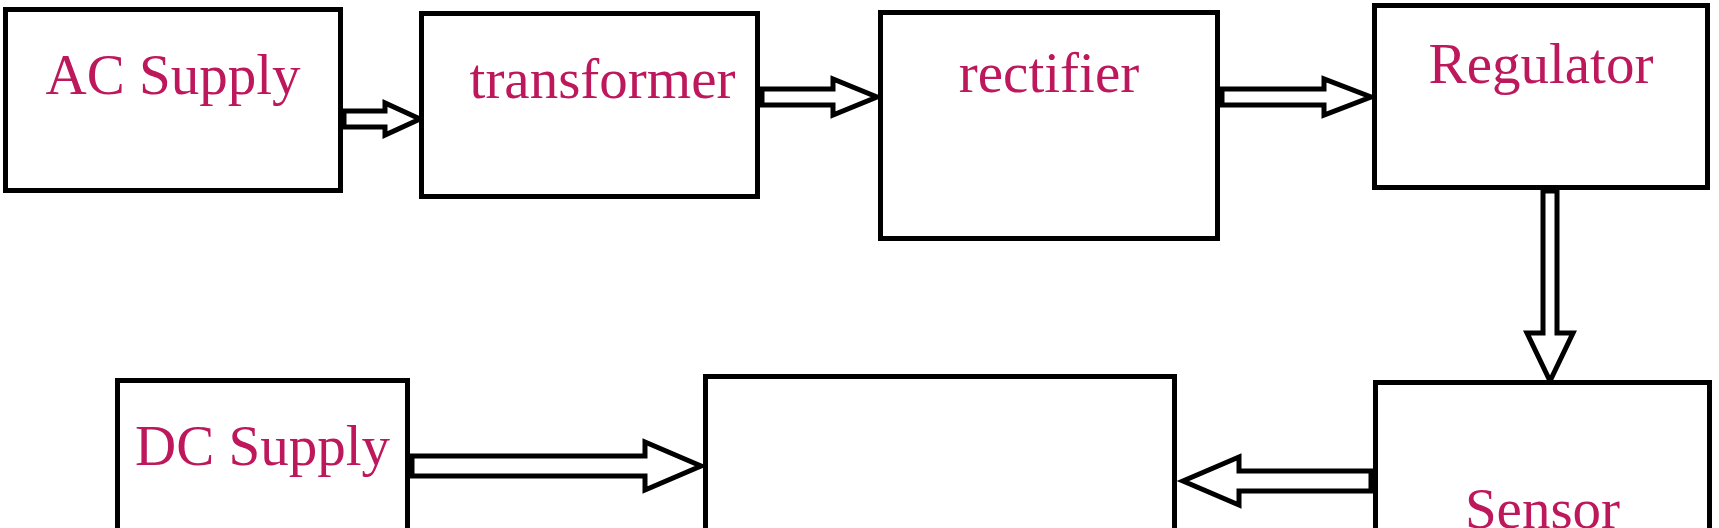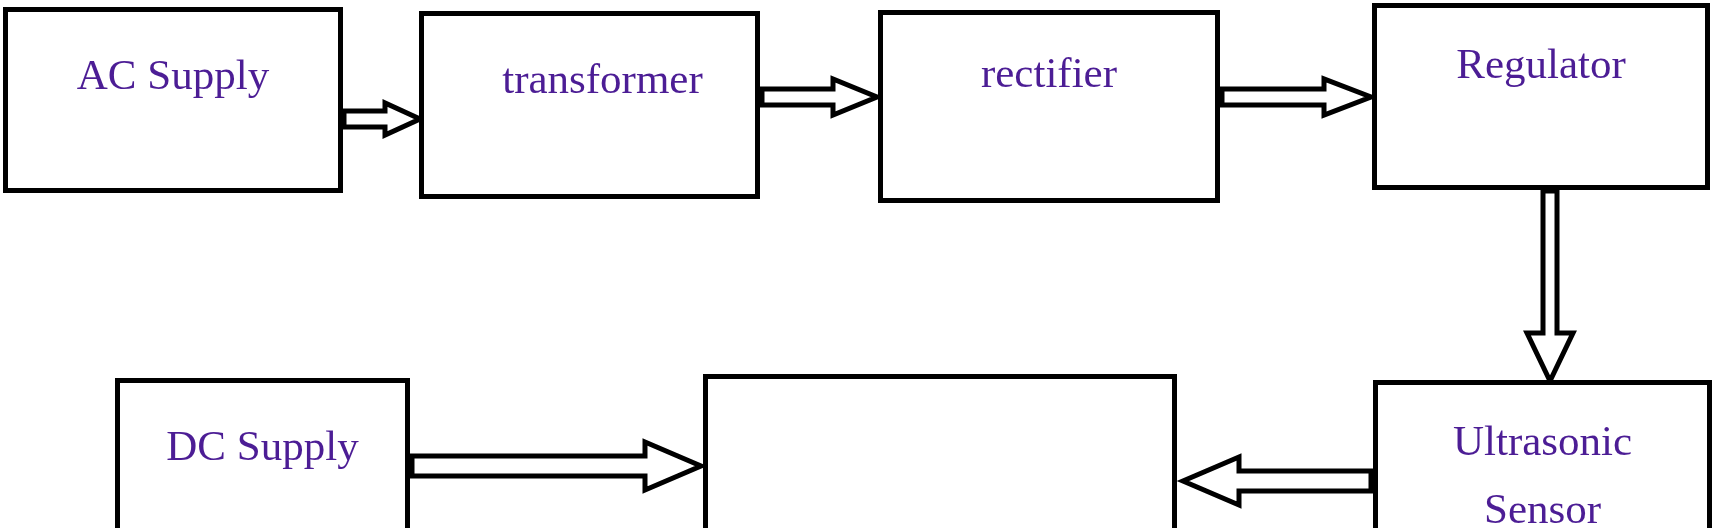--- a/index.html
+++ b/index.html
@@ -20,29 +20,29 @@
     box-sizing: border-box;
     border: 5px solid #000000;
     background: #ffffff;
     display: flex;
     justify-content: center;
     align-items: flex-start;
     text-align: center;
   }
   .node .label {
     display: block;
-    font-size: 43px;
+    font-size: 57px;
     line-height: 50px;
-    color: #4c1d95;
+    color: #be185d;
     white-space: nowrap;
   }
   
   #node-ac-supply    { left: 3px;    top: 7px;   width: 340px; height: 186px; padding-top: 38px; }
   #node-transformer  { left: 419px;  top: 11px;  width: 341px; height: 188px; padding-top: 38px; padding-left: 26px; }
-  #node-rectifier    { left: 878px;  top: 10px;  width: 342px; height: 193px; padding-top: 33px; }
+  #node-rectifier    { left: 878px;  top: 10px;  width: 342px; height: 231px; padding-top: 33px; }
   #node-regulator    { left: 1372px; top: 3px;   width: 338px; height: 187px; padding-top: 31px; font-family: Liberation Serif, serif; }
   #node-dc-supply    { left: 115px;  top: 378px; width: 295px; height: 170px; padding-top: 38px; }
   #node-controller   { left: 703px;  top: 374px; width: 474px; height: 174px; }
   #node-ultrasonic   { left: 1373px; top: 380px; width: 339px; height: 168px; padding-top: 22px; }
   #node-ultrasonic .label { line-height: 68px; }
   #arrow-layer {
     position: absolute;
     left: 0;
     top: 0;
     width: 1719px;
@@ -88,18 +88,18 @@
   <div class="node" id="node-dc-supply">
     <span class="label">DC Supply</span>
   </div>
 
   <div class="node" id="node-controller">
     <span class="label"></span>
   </div>
 
   <div class="node" id="node-ultrasonic">
     <span class="label">
-      <span>Ultrasonic</span><br>
+      <br>
       <span>Sensor</span>
     </span>
   </div>
 
 </div>
 
 </body></html>

